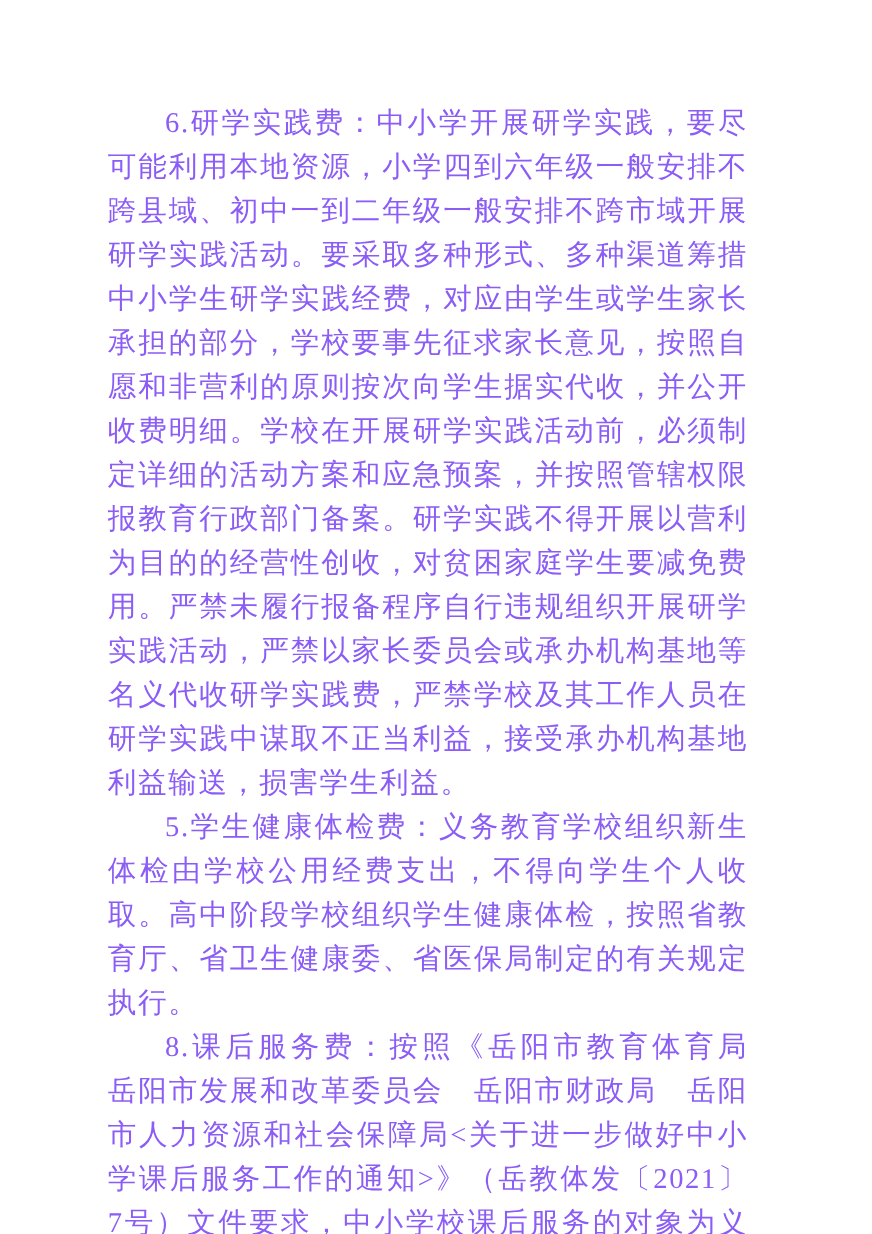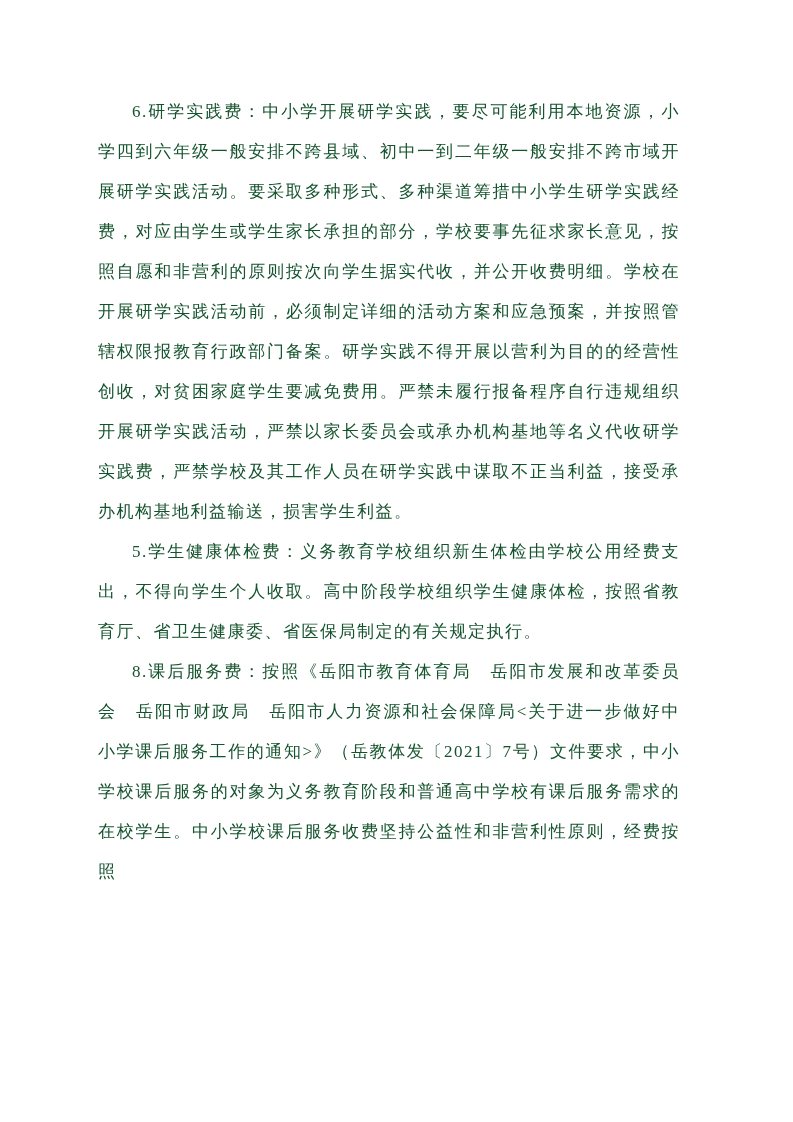--- a/index.html
+++ b/index.html
@@ -17,24 +17,24 @@
   }
   .text-block {
     position: absolute;
     left: 98px;
     top: 92px;
     width: 582px;
   }
   .text-block p {
     margin: 0;
     padding: 0;
-    font-size: 17px;
+    font-size: 26px;
     line-height: 40px;
     letter-spacing: 1.5px;
-    color: #14532d;
+    color: #8b5cf6;
     text-align: justify;
     text-align-last: left;
     text-justify: inter-character;
     text-indent: 2em;
     word-break: break-all;
   }
 </style>
 </head>
 <body>
 

